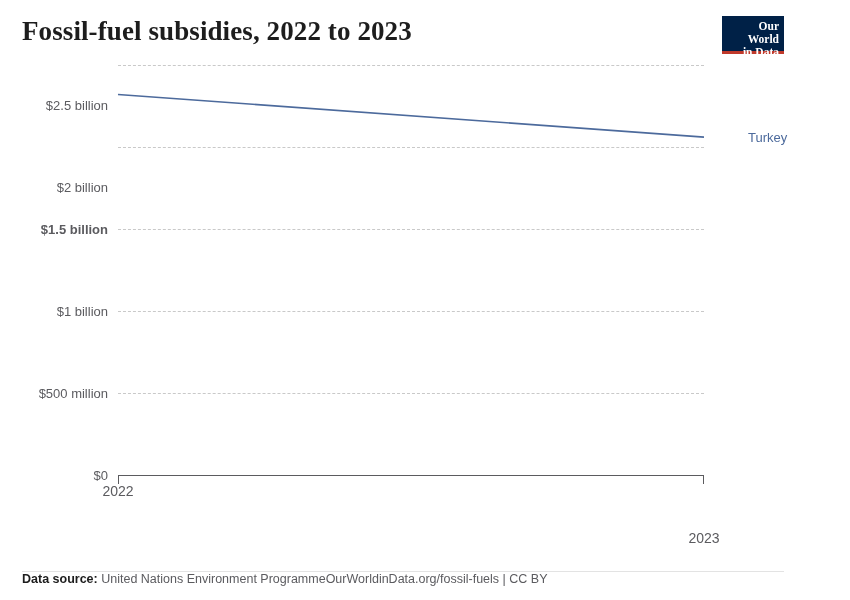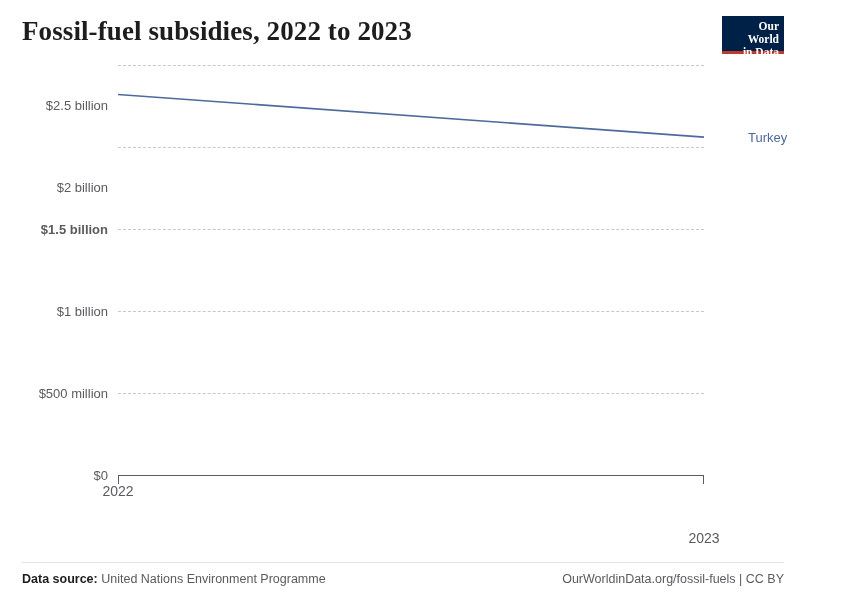--- a/index.html
+++ b/index.html
@@ -122,26 +122,25 @@
     white-space: nowrap;
     transform: translateY(-50%);
   }
   
   .footer {
     position: absolute;
     left: 22px;
     right: 22px;
     bottom: 14px;
     display: flex;
-    justify-content: space-between;
+    justify-content: flex-start;
     align-items: baseline;
     font-size: 12.5px;
     color: #5b5b5f;
     border-top: 1px solid #e3e3e3;
-    padding-top: 9px;
   }
   .footer-left strong {
     color: #1d1d1d;
     font-weight: 700;
   }
   .footer-right {
     color: #5b5b5f;
   }
 </style>
 </head>

